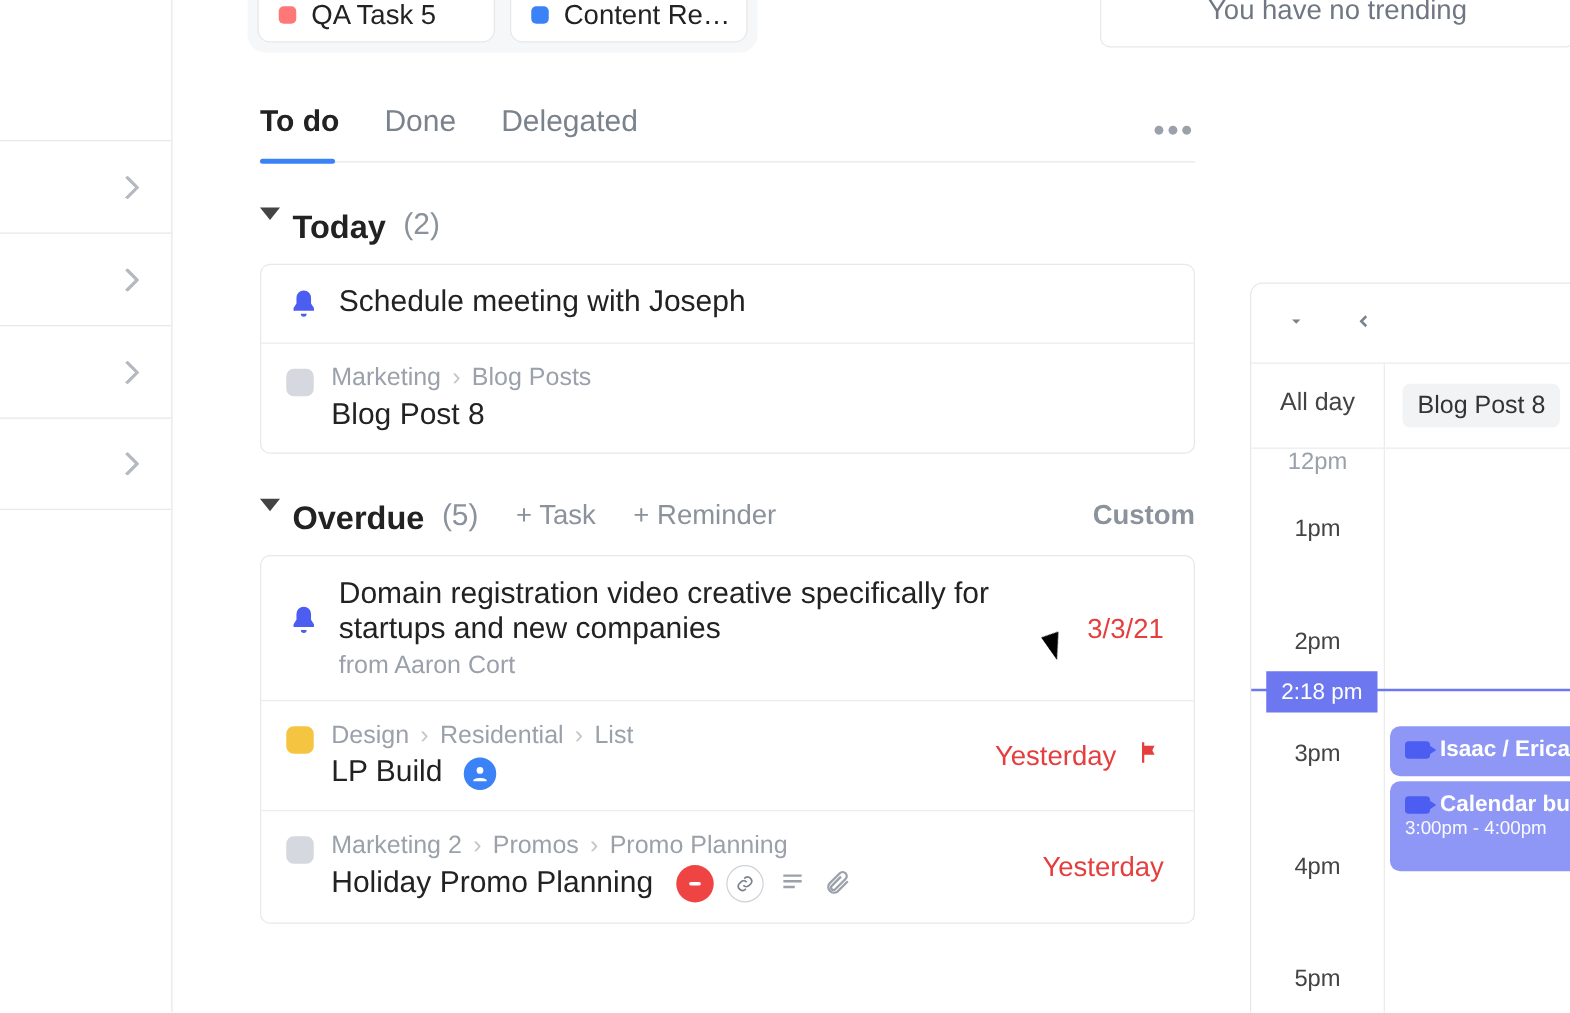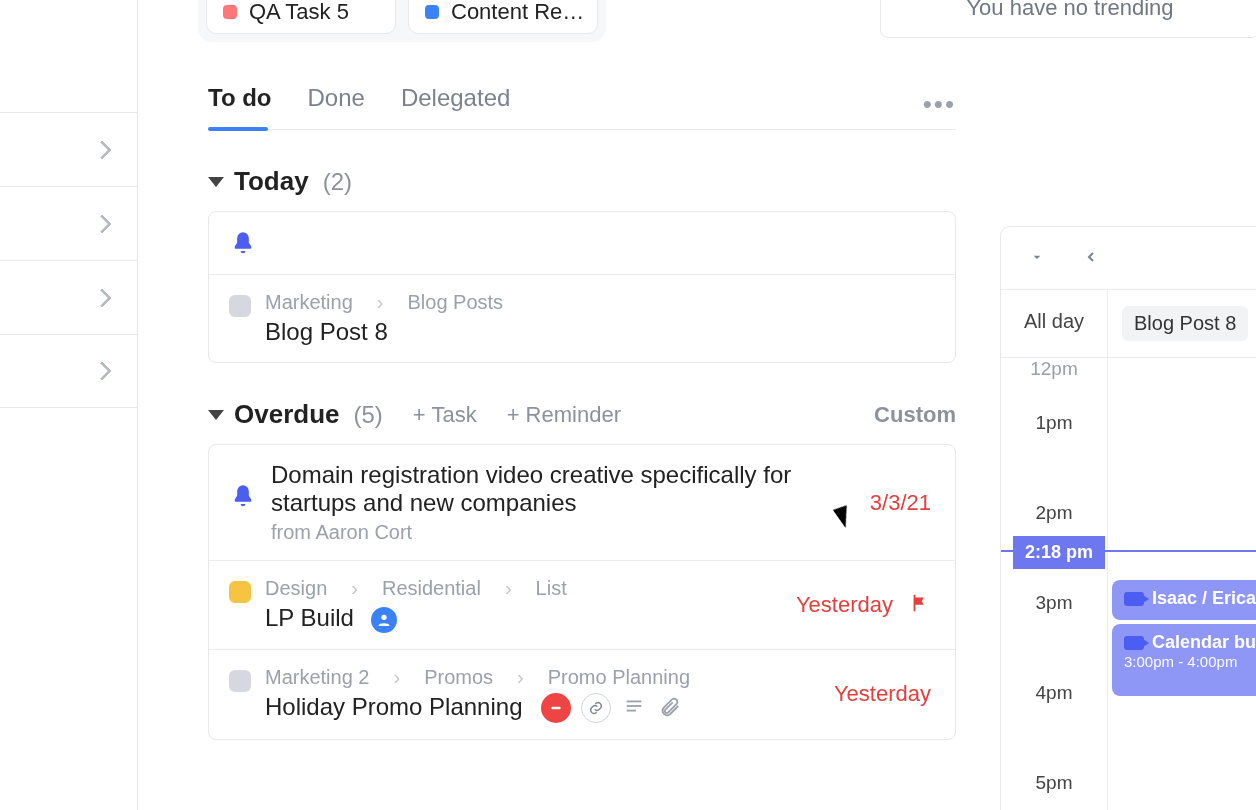--- a/index.html
+++ b/index.html
@@ -97,21 +97,21 @@
     background:#3b82f6; border-radius:2px; margin-top:10px;
     position:absolute; bottom:-2px;
   }
   .tabs-row .more {
     margin-left:auto; color:#9aa1ab; font-size:26px; letter-spacing:2px;
     cursor:pointer;
   }
 
   
   .section-head {
-    display:flex; align-items:center; gap:10px;
+    display:flex; gap:10px;
     margin-top: 36px; margin-bottom: 14px;
   }
   .section-head .caret {
     width:0;height:0;
     border-left:8px solid transparent;
     border-right:8px solid transparent;
     border-top:10px solid #444;
   }
   .section-head .sh-title { font-size:26px; font-weight:700; }
   .section-head .sh-count { font-size:24px; color:#8b929c; margin-left:4px; }
@@ -132,21 +132,21 @@
   .st-gray2 { background:#d5d8de; }
   .st-yel   { background:#f5c542; }
 
   .hand-icon {
     width:28px; height:28px; flex-shrink:0; margin-top:2px;
     position:relative;
   }
   .hand-icon svg { width:28px; height:28px; }
 
   .task-body { flex:1; }
-  .crumbs { font-size:20px; color:#9aa1ab; display:flex; align-items:center; gap:24px; flex-wrap:wrap; margin-bottom:4px;}
+  .crumbs { font-size:20px; color:#9aa1ab; display:flex; align-items:center; gap:9px; flex-wrap:wrap; margin-bottom:4px;}
   .crumbs .sep { color:#c2c6cc; }
   .task-title { font-size:24px; color:#222; }
   .from-line { font-size:20px; color:#9aa1ab; margin-top:4px; }
 
   .task-right { display:flex; flex-direction:column; align-items:flex-end; justify-content:center; gap:6px; align-self:center; }
   .due { font-size:22px; }
   .due-red { color:#e53e3e; }
   .flag { color:#e53e3e; }
   .flag svg { width:22px; height:22px; }
 
@@ -213,21 +213,21 @@
   }
   .slot-col { flex:1; border-left:1px solid #ececec; position:relative; }
 
   .now-line {
     position:absolute; left:0; right:0;
     height:2px; background:#6d78f0;
   }
   .now-badge {
     position:absolute;
     background:#6d78f0; color:#fff;
-    font-size:18px; font-weight:700;
+    font-size:18px; font-weight:400;
     padding:6px 12px; border-radius:0;
     white-space:nowrap;
   }
 
   .cal-event {
     position:absolute; border-radius:8px;
     color:#fff; padding:8px 12px;
     font-size:18px; font-weight:600;
     overflow:hidden;
   }
@@ -297,20 +297,23 @@
     <span class="sh-count">(2)</span>
   </div>
 
   <div class="task-list">
     <div class="task-card">
       <span class="hand-icon">
         <svg viewBox="0 0 24 24">
             <path fill="#4c5df2" d="M7 11V7a5 5 0 0110 0v4l2 3v2H5v-2l2-3zm3 7h4a2 2 0 01-4 0z"></path>
           </svg>
       </span>
+      <div class="task-body">
+        <div class="task-title">Schedule meeting with Joseph</div>
+      </div>
     </div>
     <div class="task-card">
       <span class="task-status st-gray"></span>
       <div class="task-body">
         <div class="crumbs">
           <span>Marketing</span>
             <span class="sep">›</span>
           <span>Blog Posts</span>
         </div>
         <div class="task-title">Blog Post 8</div>

